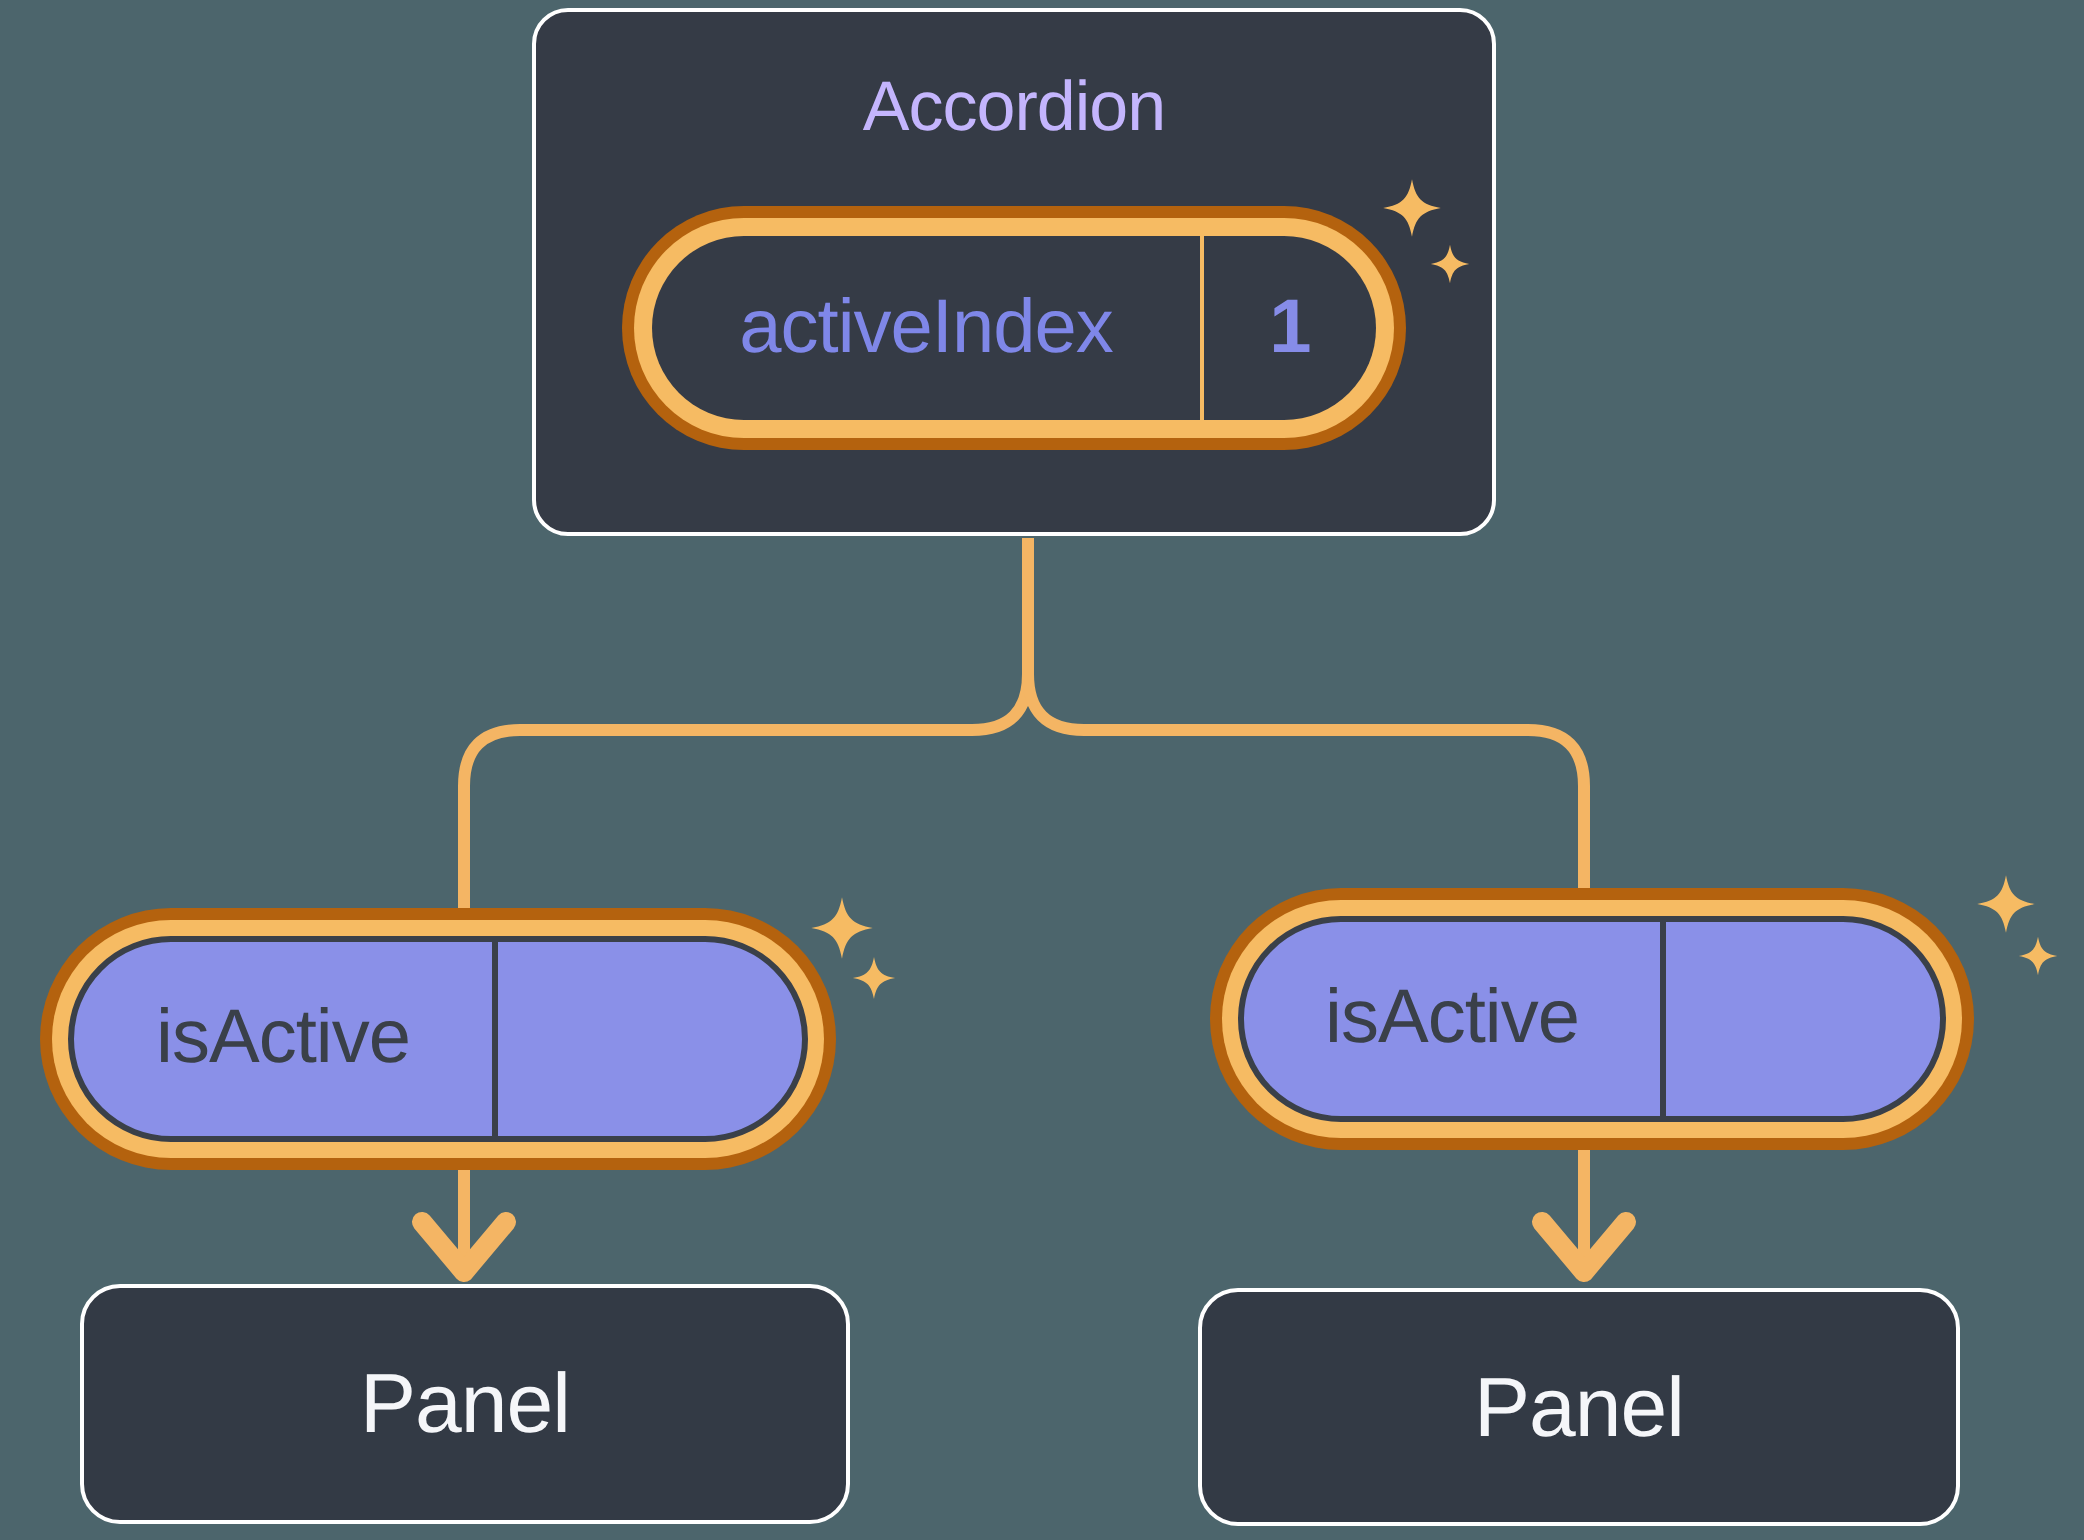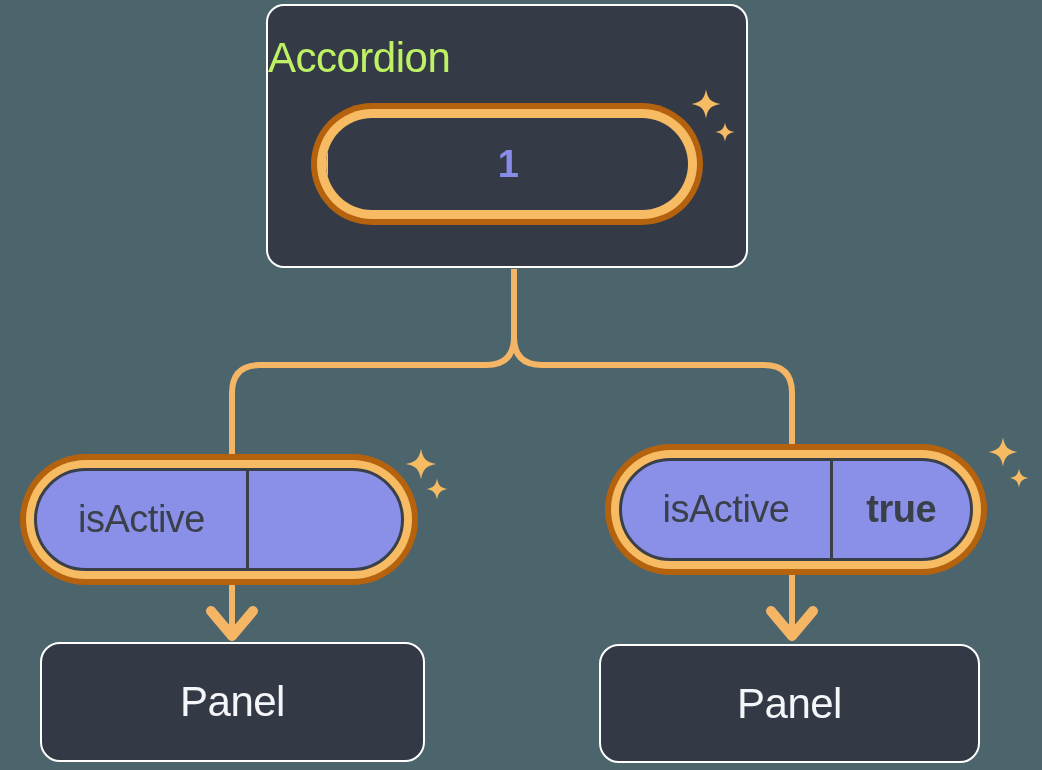--- a/index.html
+++ b/index.html
@@ -17,25 +17,25 @@
     position: absolute;
     background: #353B46;
     border: 2.5px solid #FFFFFF;
     box-sizing: border-box;
     color: #F5F6F9;
   }
   .card { border-radius: 18px; z-index: 2; }
   .card-title {
     position: absolute;
     top: 28px; left: 0; right: 0;
-    text-align: left;
-    font-size: 42px;
+    text-align: center;
+    font-size: 35px;
     font-weight: 500;
     letter-spacing: -0.5px;
-    color: #bef264;
+    color: #c4b5fd;
   }
   .panel {
     border-radius: 20px;
     background: #333A45;
     display: flex;
     align-items: center;
     justify-content: center;
     font-size: 42px;
     font-weight: 500;
     letter-spacing: -0.5px;
@@ -105,41 +105,41 @@
     <path d="M771 611 L792 636 L813 611" fill="none" stroke="#F4B564" stroke-width="10" stroke-linecap="round" stroke-linejoin="round"></path>
   </svg>
 
   <div class="node card" style="left:266px; top:4px; width:482px; height:264px;">
     <div class="card-title">Accordion</div>
   </div>
 
   <div class="pill" style="left:311px; top:103px; width:392px; height:122px;">
     <div class="pill-ring2 state-ring2">
       <div class="pill-body state-body">
+        <div class="cell state-text" style="width:274px;">activeIndex</div>
         <div class="div-orange"></div>
         <div class="cell grow val state-val">1</div>
       </div>
     </div>
   </div>
 
   <div class="pill" style="left:20px; top:454px; width:398px; height:131px;">
     <div class="pill-ring2 prop-ring2">
       <div class="pill-body prop-body">
         <div class="cell prop-text" style="width:209px;">isActive</div>
         <div class="div-dark"></div>
       </div>
     </div>
   </div>
 
   <div class="pill" style="left:605px; top:444px; width:382px; height:131px;">
     <div class="pill-ring2 prop-ring2">
       <div class="pill-body prop-body">
         <div class="cell prop-text" style="width:208px;">isActive</div>
         <div class="div-dark"></div>
-        <div class="cell grow val prop-text">true</div>
       </div>
     </div>
   </div>
 
   <div class="node panel" style="left:40px; top:642px; width:385px; height:120px;">
     <span>Panel</span>
   </div>
   <div class="node panel" style="left:599px; top:644px; width:381px; height:119px;">
     <span>Panel</span>
   </div>

